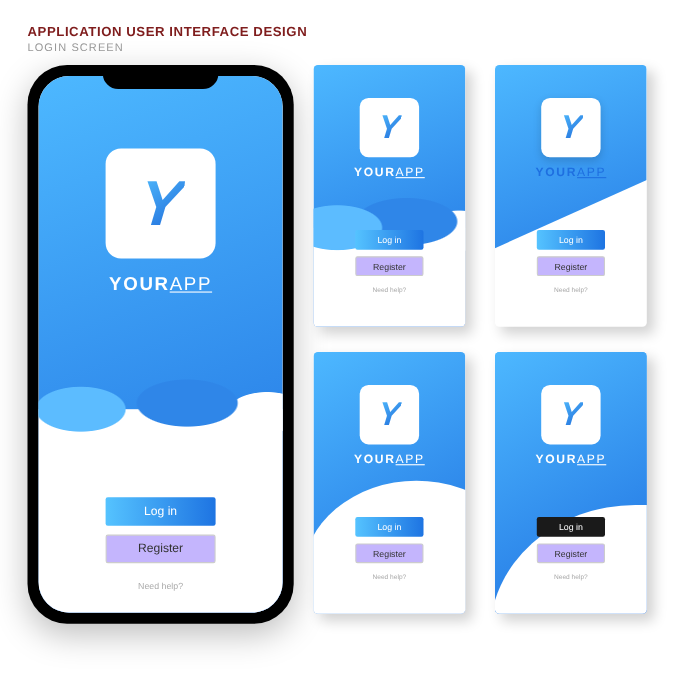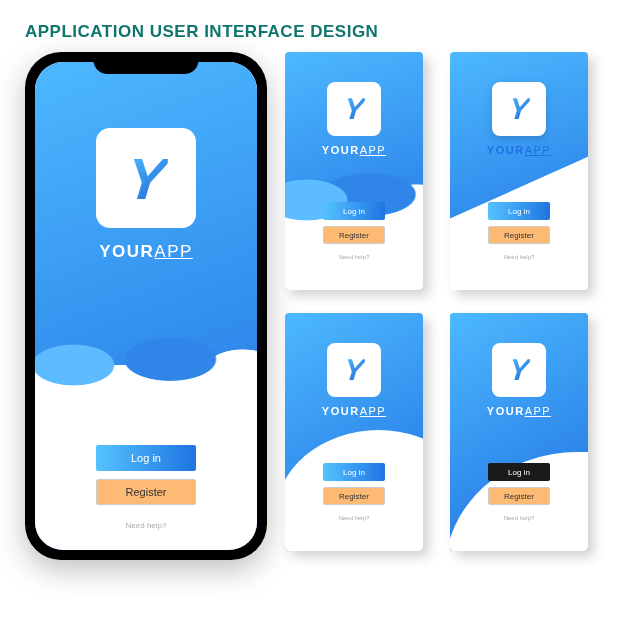--- a/index.html
+++ b/index.html
@@ -6,23 +6,23 @@
   body {
     font-family: -apple-system, Arial, sans-serif;
     background: #fff;
     width: 626px;
     height: 626px;
     overflow: hidden;
     padding: 22px 25px;
   }
   .header { margin-bottom: 8px; }
   .title {
-    font-size: 17px;
+    font-size: 12px;
     font-weight: 700;
-    color: #0f766e;
+    color: #7f1d1d;
     letter-spacing: 0.5px;
   }
   .subtitle {
     font-size: 10px;
     color: #999;
     letter-spacing: 1px;
     margin-top: 2px;
   }
   .layout {
     display: flex;
@@ -143,21 +143,21 @@
     align-items: center;
     justify-content: center;
     cursor: pointer;
   }
   .btn.small{width:62px;height:18px;font-size:8px;}
   .btn-primary {
     background: linear-gradient(90deg,#55c3ff,#1e74e2);
     color: #fff;
     border: none;
   }
-  .btn-outline { background: #fdba74; color: #333; }
+  .btn-outline { background: #c4b5fd; color: #333; }
   .btn-dark { background:#1a1a1a;color:#fff;border:none;}
   .help {
     font-size: 8px;
     color: #aaa;
     margin: 8px 0 12px;
     z-index: 2;
   }
   .help.small{font-size:6px;margin:4px 0 6px;}
   
   .thumbs {
@@ -216,20 +216,21 @@
     height:42%;
     display:flex;flex-direction:column;align-items:center;justify-content:flex-start;
     padding-top:12px;gap:6px;z-index:3;
   }
 </style>
 </head>
 <body>
 
 <div class="header">
   <div class="title">APPLICATION USER INTERFACE DESIGN</div>
+  <div class="subtitle">LOGIN SCREEN</div>
 </div>
 
 <div class="layout">
 
   <div class="phone">
     <div class="notch"></div>
     <div class="phone-screen">
       <div class="screen">
         <div class="screen-bg bg-grad"></div>
         <div class="bg-wave"></div>

